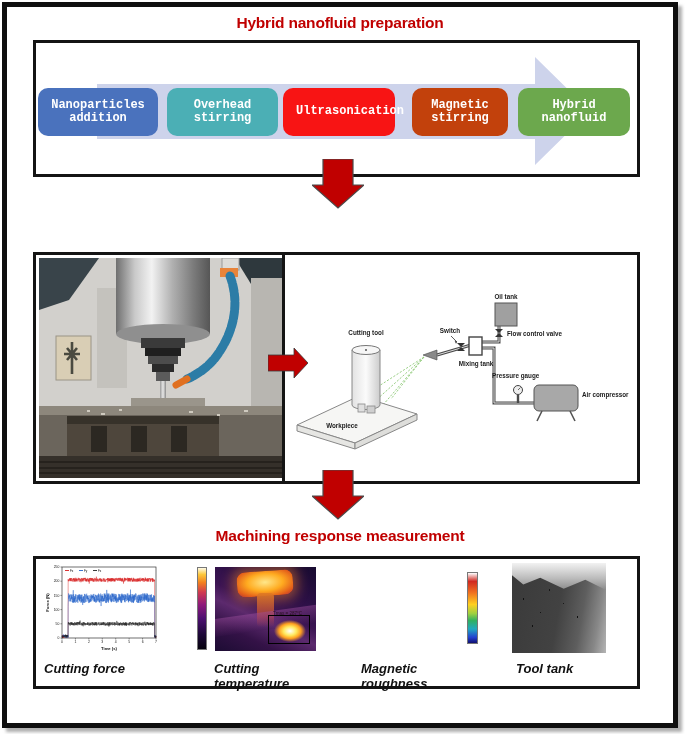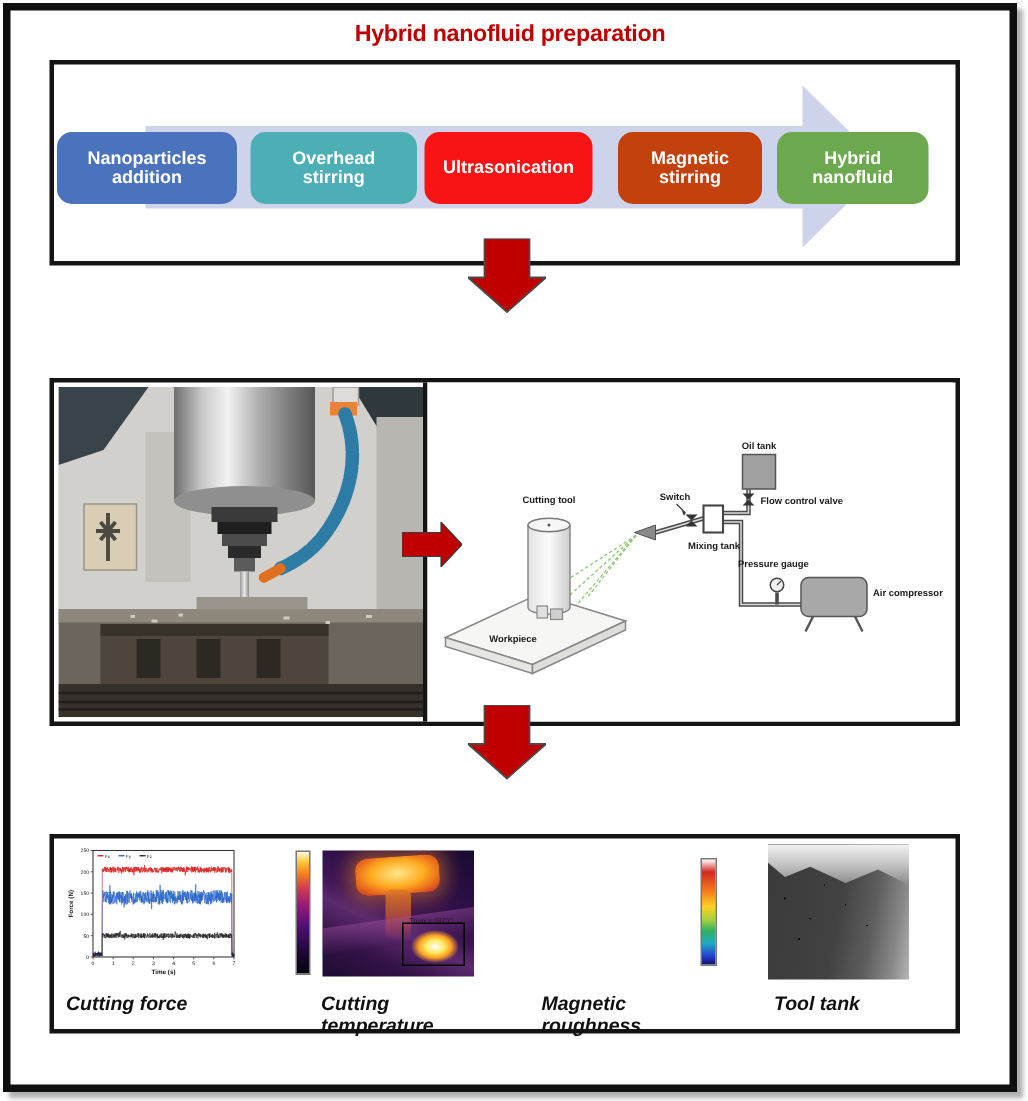--- a/index.html
+++ b/index.html
@@ -7,21 +7,21 @@
           font-family:"Liberation Sans",sans-serif;}
   .frame{position:absolute;left:2px;top:2px;width:666px;height:716px;border:5px solid #0f0f0f;
          background:#fff;box-shadow:4px 4px 3px rgba(110,110,110,.55);}
   .sec-title{position:absolute;left:10px;width:660px;text-align:center;font-weight:bold;
              font-size:15.5px;color:#c00000;letter-spacing:-0.2px;}
   .sec-box{position:absolute;left:33px;width:607px;border:3px solid #141414;background:#fff;
            box-sizing:border-box;}
   .abs{position:absolute;}
   
   .step-box{position:absolute;top:45px;height:48px;border-radius:10px;display:flex;
-            align-items:center;justify-content:center;z-index:3;}
+            align-items:center;justify-content:flex-start;z-index:3;font-family:Liberation Mono, monospace;}
   .step-box span{display:block;width:100%;text-align:center;color:#fff;font-weight:bold;
                  font-size:12px;line-height:1.12;padding:0 13px;}
   
   .down-arrow{position:absolute;left:312px;width:52px;height:50px;z-index:10;}
   
   .photo-panel{position:absolute;left:3px;top:3px;width:243px;height:220px;background:#d6d4d0;}
   .divider{position:absolute;left:246px;top:0;bottom:0;width:3px;background:#141414;}
   .diagram-panel{position:absolute;left:249px;top:0;width:350px;height:226px;background:#fff;}
   .mid-arrow{position:absolute;left:232px;top:93px;width:40px;height:30px;z-index:8;}
   
@@ -81,21 +81,21 @@
       </div>
     <div class="step-box" style="left: 247px; width: 112px; background: rgb(248, 20, 20);">
         <span>Ultrasonication</span>
       </div>
     <div class="step-box" style="left: 131px; width: 111px; background: rgb(75, 175, 181);">
         <span>Overhead stirring</span>
       </div>
     <div class="step-box" style="left: 376px; width: 96px; background: #c2410c;">
         <span>Magnetic stirring</span>
       </div>
-    <div class="step-box" style="left: 482px; width: 101px; background: rgb(108, 168, 77);">
+    <div class="step-box" style="left: 482px; width: 112px; background: rgb(108, 168, 77);">
         <span>Hybrid nanofluid</span>
       </div>
   </div>
 
   <svg class="down-arrow" style="top:159px" viewBox="0 0 52 50">
     <polygon points="11,0 41,0 41,26 52,26 26,49 0,26 11,26" fill="#c00000" stroke="#4a4a4a" stroke-width="1.2"></polygon>
   </svg>
 
 
   <div class="sec-box" style="top:252px;height:232px">
@@ -232,20 +232,21 @@
         <text x="207" y="123" text-anchor="start">Pressure gauge</text>
         <text x="297" y="142" text-anchor="start">Air compressor</text>
       </g>
     </svg>
   </div>
 
   <svg class="down-arrow" style="top:470px" viewBox="0 0 52 50">
     <polygon points="11,0 41,0 41,26 52,26 26,49 0,26 11,26" fill="#c00000" stroke="#4a4a4a" stroke-width="1.2"></polygon>
   </svg>
 
+  <div class="sec-title" style="top:527px">Machining response measurement</div>
 
   <div class="sec-box" style="top:556px;height:133px">
 
     <div class="chart-wrap">
       <svg id="force-svg" width="118" height="100" viewBox="0 0 118 100">
           <rect x="18" y="5" width="94" height="71" fill="#fff" stroke="#333" stroke-width="0.7"></rect>
           <line x1="16.4" y1="76" x2="18" y2="76" stroke="#333" stroke-width="0.5"></line>
           <text x="15.4" y="77.2" font-size="3.4" text-anchor="end" fill="#111">0</text>
           <line x1="16.4" y1="61.8" x2="18" y2="61.8" stroke="#333" stroke-width="0.5"></line>
           <text x="15.4" y="63" font-size="3.4" text-anchor="end" fill="#111">50</text>

